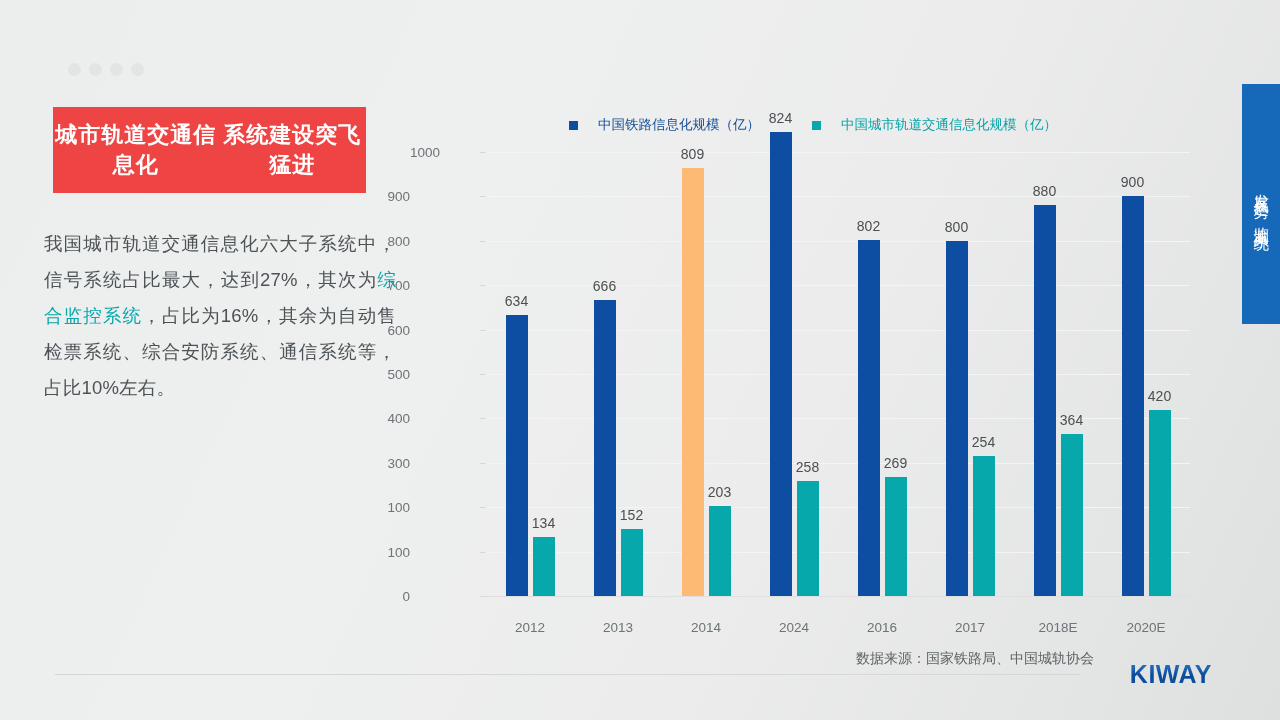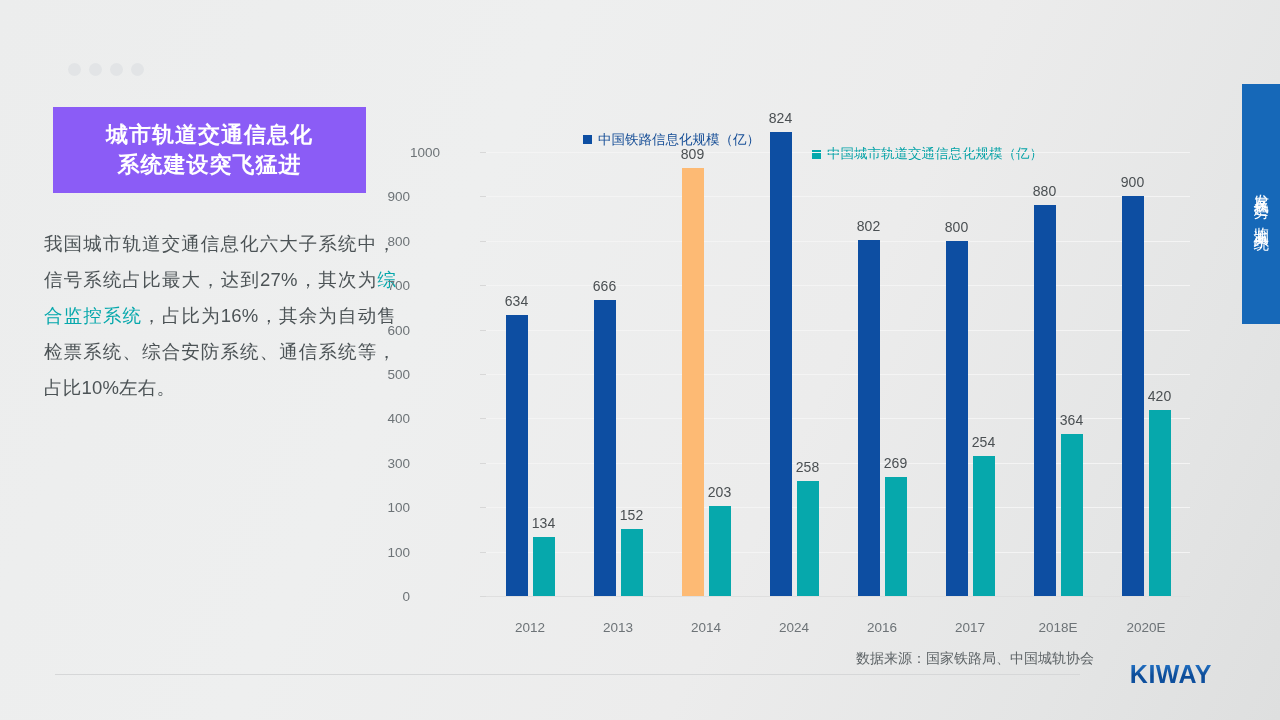--- a/index.html
+++ b/index.html
@@ -14,22 +14,22 @@
   }
 
   
   .dots { position: absolute; left: 68px; top: 63px; display: flex; gap: 8px; }
   .dots i { width: 13px; height: 13px; border-radius: 50%; background: #e2e4e6; display: block; }
 
   
   .title-box {
     position: absolute; left: 53px; top: 107px;
     width: 313px; height: 86px;
-    background: #8b5cf6;
-    display: flex; flex-direction: column;
+    background: #ef4444;
+    display: flex; flex-direction: row;
     align-items: center; justify-content: center;
     color: #ffffff;
     font-size: 22px; font-weight: bold; letter-spacing: 1px;
     line-height: 1.38;
     text-align: center;
   }
   .title-box span { display: block; }
 
   .body-text {
     position: absolute; left: 44px; top: 226px;
@@ -66,25 +66,25 @@
   .chart {
     position: absolute;
     left: 418px; top: 104px;
     width: 790px; height: 520px;
   }
   .legend {
     position: absolute; left: 0; top: 12px; width: 790px;
     display: flex; justify-content: center; gap: 52px;
     font-size: 13.5px;
   }
-  .legend .item { display: flex; align-items: center; gap: 6px; white-space: nowrap; }
+  .legend .item { display: flex; align-items: center; gap: 20px; white-space: nowrap; }
   .legend .swatch { width: 9px; height: 9px; display: inline-block; }
   .legend .l1 { color: #154d96; }
   .legend .l1 .swatch { background: #0d4ea2; }
-  .legend .l2 { color: #06a3a7; margin-top: 29px; }
+  .legend .l2 { color: #06a3a7; }
   .legend .l2 .swatch { background: #06a8ac; }
 
   
   .plot {
     position: absolute;
     left: 68px; top: 48px;
     width: 704px; height: 444px;
   }
   .gridlines { position: absolute; inset: 0; }
   .gridlines .g {

